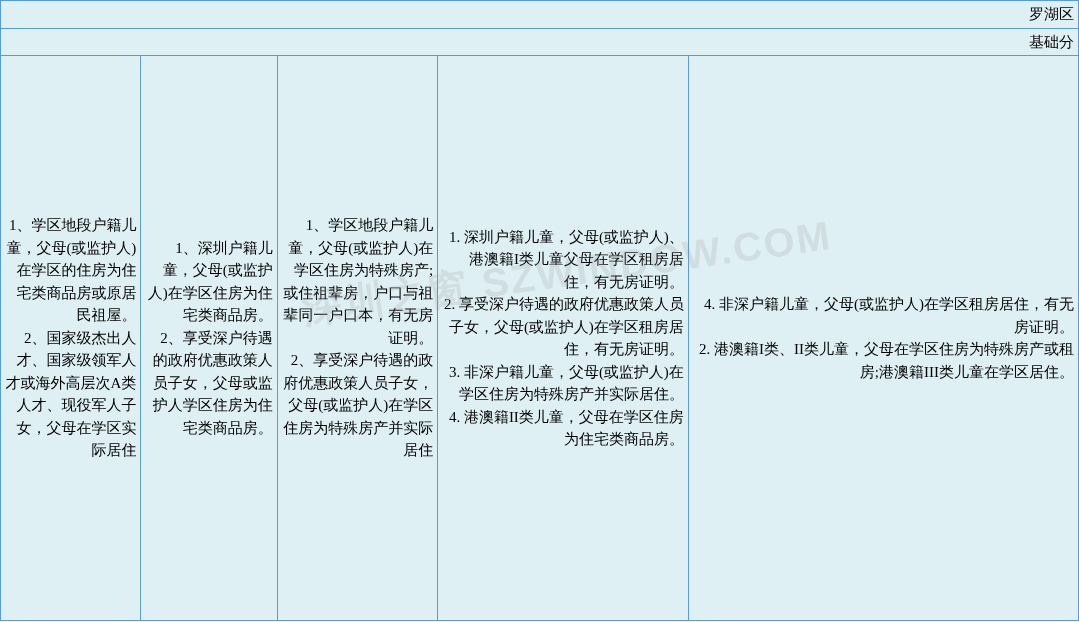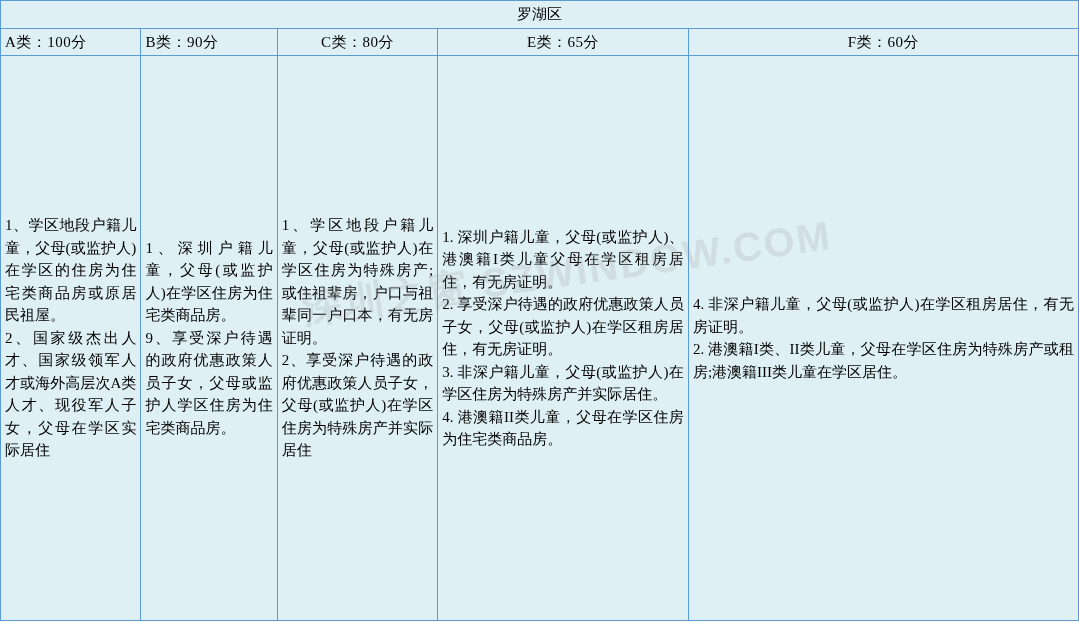--- a/index.html
+++ b/index.html
@@ -23,20 +23,21 @@
     width: 1079px;
     table-layout: fixed;
   }
   table.score-table td {
     border: 1px solid #5b9bd5;
     background: #dff0f5;
     vertical-align: top;
     padding: 2px 4px 2px 4px;
     font-size: 15px;
     line-height: 1.5;
+    text-align: right;
   }
   .title-cell {
     text-align: center;
     font-size: 15px;
     height: 20px;
     padding-top: 1px;
     padding-bottom: 1px;
     vertical-align: middle !important;
   }
   .subtitle-cell {
@@ -103,34 +104,30 @@
       <col class="col-b">
       <col class="col-c">
       <col class="col-e">
       <col class="col-f">
     </colgroup>
     <tbody>
       <tr>
         <td class="title-cell" colspan="5">罗湖区</td>
       </tr>
       <tr>
-        <td class="header-cell">A类：100分</td>
-        <td class="header-cell">B类：90分</td>
-        <td class="header-cell center">C类：80分</td>
-        <td class="header-cell center">E类：65分</td>
-        <td class="header-cell center">F类：60分</td>
+        <td class="subtitle-cell" colspan="5">基础分</td>
       </tr>
       <tr>
         <td class="body-cell mid">
           <div class="cell-text">1、学区地段户籍儿童，父母(或监护人)在学区的住房为住宅类商品房或原居民祖屋。
 2、国家级杰出人才、国家级领军人才或海外高层次A类人才、现役军人子女，父母在学区实际居住</div>
         </td>
         <td class="body-cell mid">
           <div class="cell-text">1、深圳户籍儿童，父母(或监护人)在学区住房为住宅类商品房。
-9、享受深户待遇的政府优惠政策人员子女，父母或监护人学区住房为住宅类商品房。</div>
+2、享受深户待遇的政府优惠政策人员子女，父母或监护人学区住房为住宅类商品房。</div>
         </td>
         <td class="body-cell mid">
           <div class="cell-text">1、学区地段户籍儿童，父母(或监护人)在学区住房为特殊房产;或住祖辈房，户口与祖辈同一户口本，有无房证明。
 2、享受深户待遇的政府优惠政策人员子女，父母(或监护人)在学区住房为特殊房产并实际居住</div>
         </td>
         <td class="body-cell mid">
           <div class="cell-text">1. 深圳户籍儿童，父母(或监护人)、港澳籍I类儿童父母在学区租房居住，有无房证明。
 2. 享受深户待遇的政府优惠政策人员子女，父母(或监护人)在学区租房居住，有无房证明。
 3. 非深户籍儿童，父母(或监护人)在学区住房为特殊房产并实际居住。
 4. 港澳籍II类儿童，父母在学区住房为住宅类商品房。</div>

